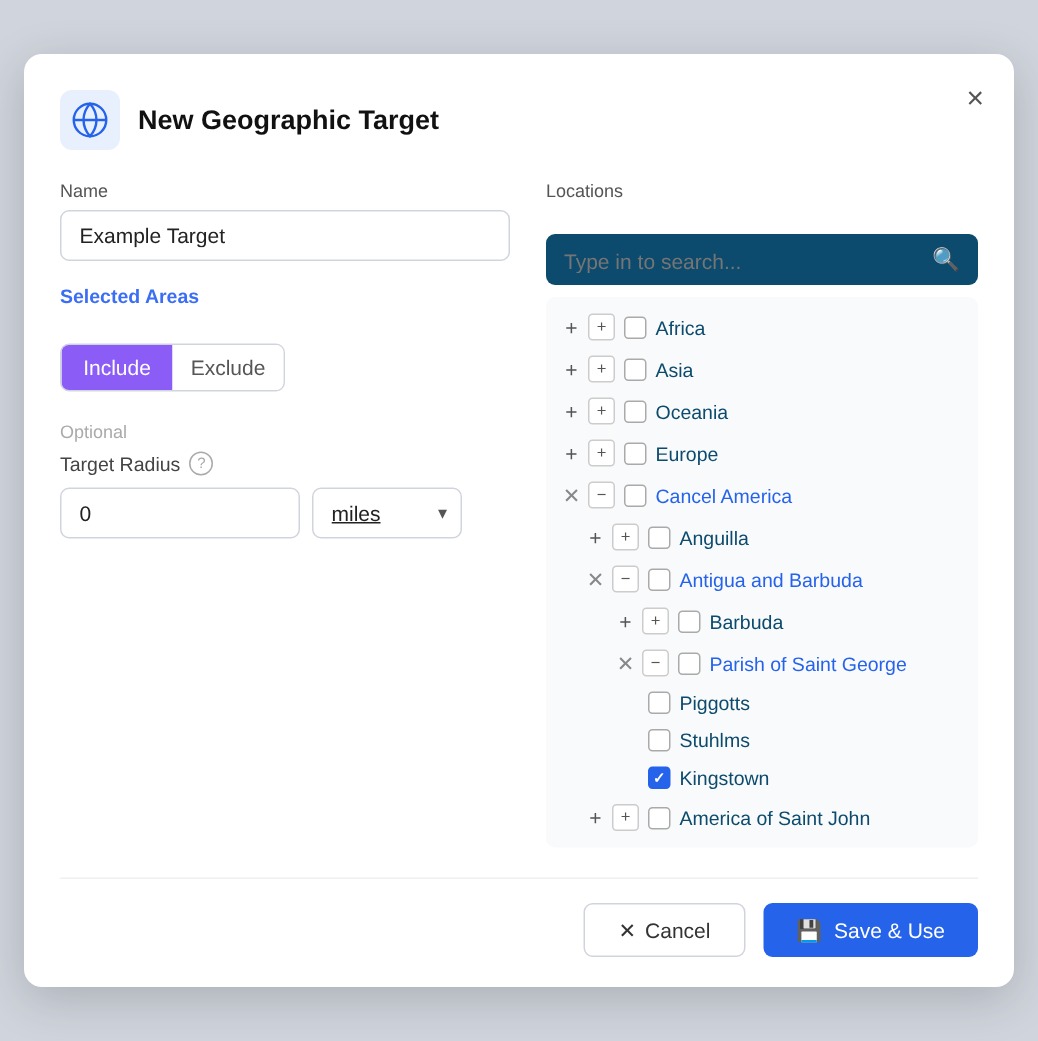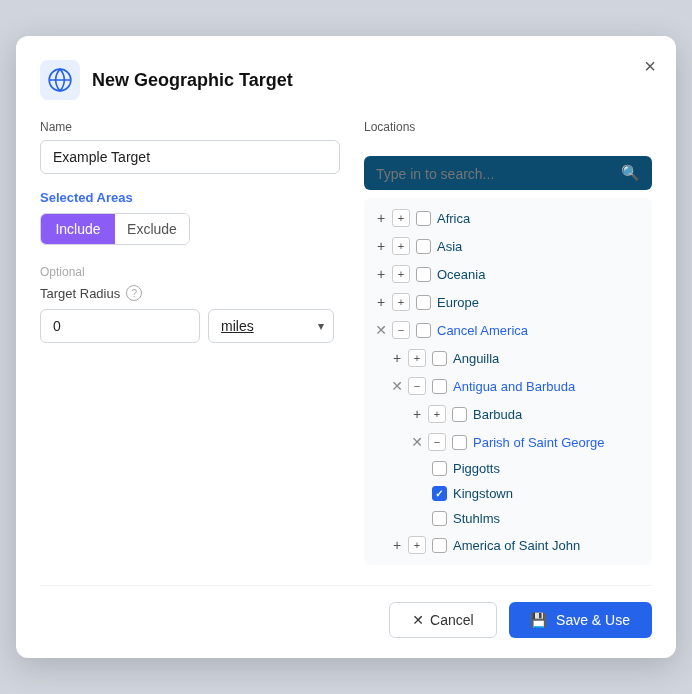--- a/index.html
+++ b/index.html
@@ -80,21 +80,21 @@
       padding: 8px 12px;
       font-size: 14px;
       color: #222;
       outline: none;
       margin-bottom: 16px;
     }
     .selected-areas-label {
       font-size: 13px;
       font-weight: 600;
       color: #3b6ef5;
-      margin-bottom: 8px;
+      margin-bottom: 24px;
     }
     .toggle-group {
       display: flex;
       border: 1px solid #d0d5dd;
       border-radius: 6px;
       overflow: hidden;
       width: 150px;
       margin-bottom: 20px;
     }
     .toggle-btn {
@@ -159,21 +159,21 @@
     .radius-select {
       appearance: none;
       border: 1px solid #d0d5dd;
       border-radius: 6px;
       padding: 8px 32px 8px 12px;
       font-size: 14px;
       color: #222;
       background: #fff;
       cursor: pointer;
       outline: none;
-      width: 126px;
+      width: 100px;
       text-decoration: underline;
     }
     .select-arrow {
       position: absolute;
       right: 10px;
       pointer-events: none;
       color: #555;
       font-size: 12px;
     }
     
@@ -428,27 +428,27 @@
           <span class="checkbox"></span>
           <span class="tree-label blue">Parish of Saint George</span>
         </div>
 
         <div class="tree-row indent-3">
           <span class="checkbox"></span>
           <span class="tree-label">Piggotts</span>
         </div>
 
         <div class="tree-row indent-3">
+          <span class="checkbox"></span>
+          <span class="tree-label">Stuhlms</span>
+        </div>
+
+        <div class="tree-row indent-3">
           <span class="checkbox checked"></span>
           <span class="tree-label">Kingstown</span>
-        </div>
-
-        <div class="tree-row indent-3">
-          <span class="checkbox"></span>
-          <span class="tree-label">Stuhlms</span>
         </div>
 
         <div class="tree-row indent-1">
           <span class="tree-action">+</span>
           <span class="expand-btn">+</span>
           <span class="checkbox"></span>
           <span class="tree-label">America of Saint John</span>
         </div>
 
       </div>

